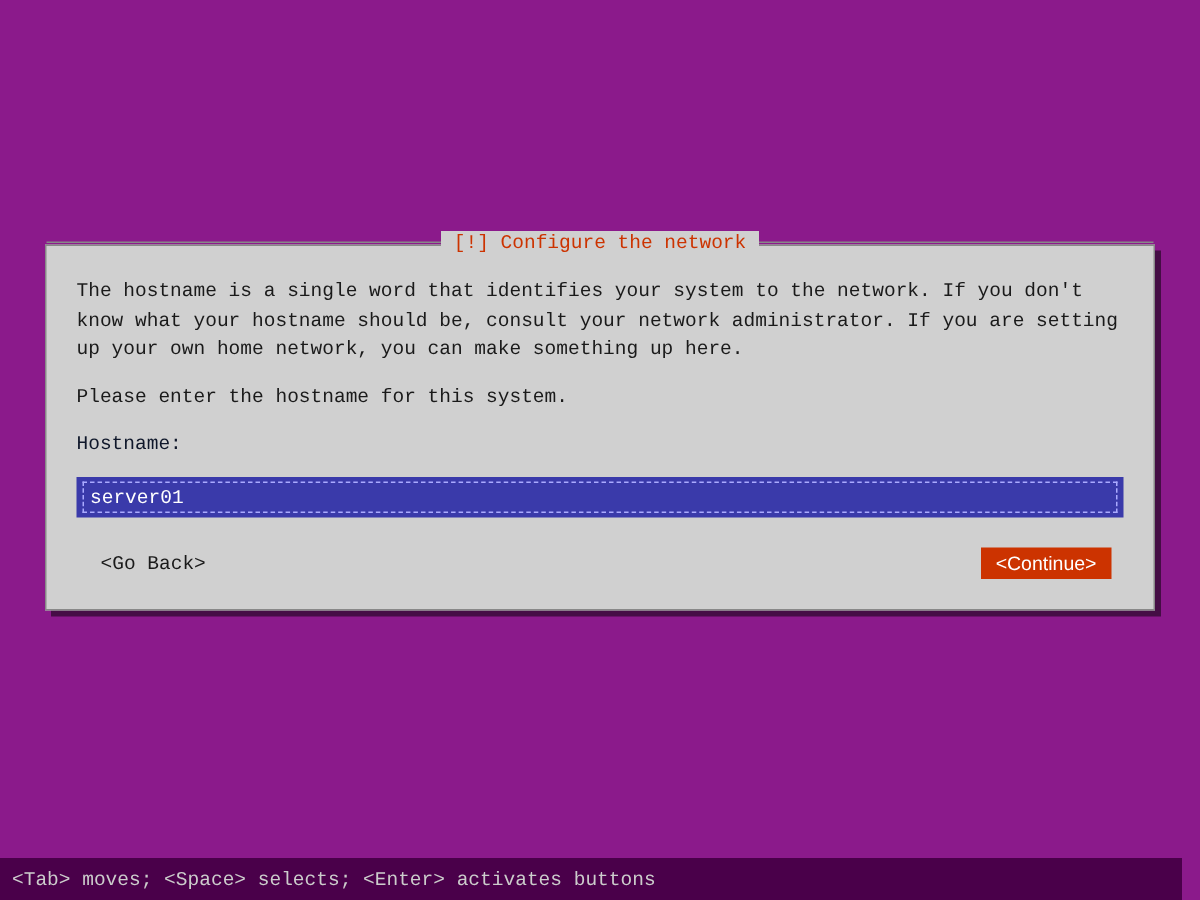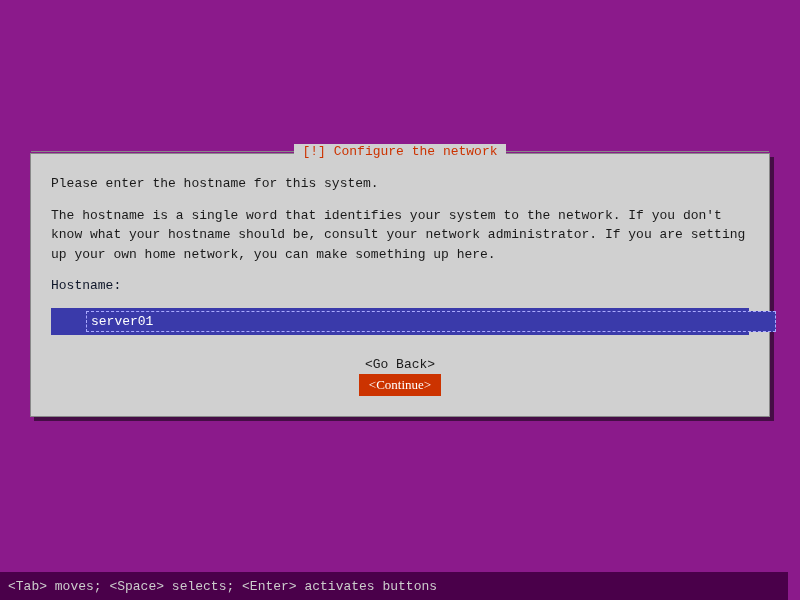--- a/index.html
+++ b/index.html
@@ -95,65 +95,63 @@
 
     .hostname-input {
       width: 100%;
       background-color: #3a3aaa;
       color: #ffffff;
       border: 1px dashed #aaaaff;
       font-family: 'Courier New', Courier, monospace;
       font-size: 13px;
       padding: 2px 4px;
       outline: none;
-      margin-left: 31px;
     }
 
     .dialog-buttons {
       display: flex;
       justify-content: space-between;
       align-items: center;
       padding: 4px 8px 4px 8px;
-      flex-direction: column;
     }
 
     .btn-goback {
       background-color: #d0d0d0;
       color: #1a1a1a;
       border: none;
       font-family: 'Courier New', Courier, monospace;
       font-size: 13px;
       padding: 2px 8px;
       cursor: pointer;
     }
 
     .btn-continue {
       background-color: #cc3300;
       color: #ffffff;
       border: none;
-      font-family: Liberation Serif, serif;
+      font-family: Liberation Sans, sans-serif;
       font-size: 13px;
       padding: 3px 10px;
       cursor: pointer;
     }
   </style>
 </head>
 <body>
 
 <div class="dialog">
   <div class="dialog-title-bar">
     <div class="dialog-title-line"></div>
     <span class="dialog-title-text">[!] Configure the network</span>
     <div class="dialog-title-line"></div>
   </div>
 
   <div class="dialog-content">
     <div class="dialog-body">
+      <p>The hostname is a single word that identifies your system to the network. If you don't know what your hostname should be, consult your network administrator. If you are setting up your own home network, you can make something up here.</p>
       <p>Please enter the hostname for this system.</p>
-      <p>The hostname is a single word that identifies your system to the network. If you don't know what your hostname should be, consult your network administrator. If you are setting up your own home network, you can make something up here.</p>
       <p class="hostname-label">Hostname:</p>
     </div>
 
     <div class="hostname-input-wrapper">
       <input type="text" class="hostname-input" value="server01" style="">
     </div>
 
     <div class="dialog-buttons">
       <button class="btn-goback">&lt;Go Back&gt;</button>
       <button class="btn-continue">&lt;Continue&gt;</button>

